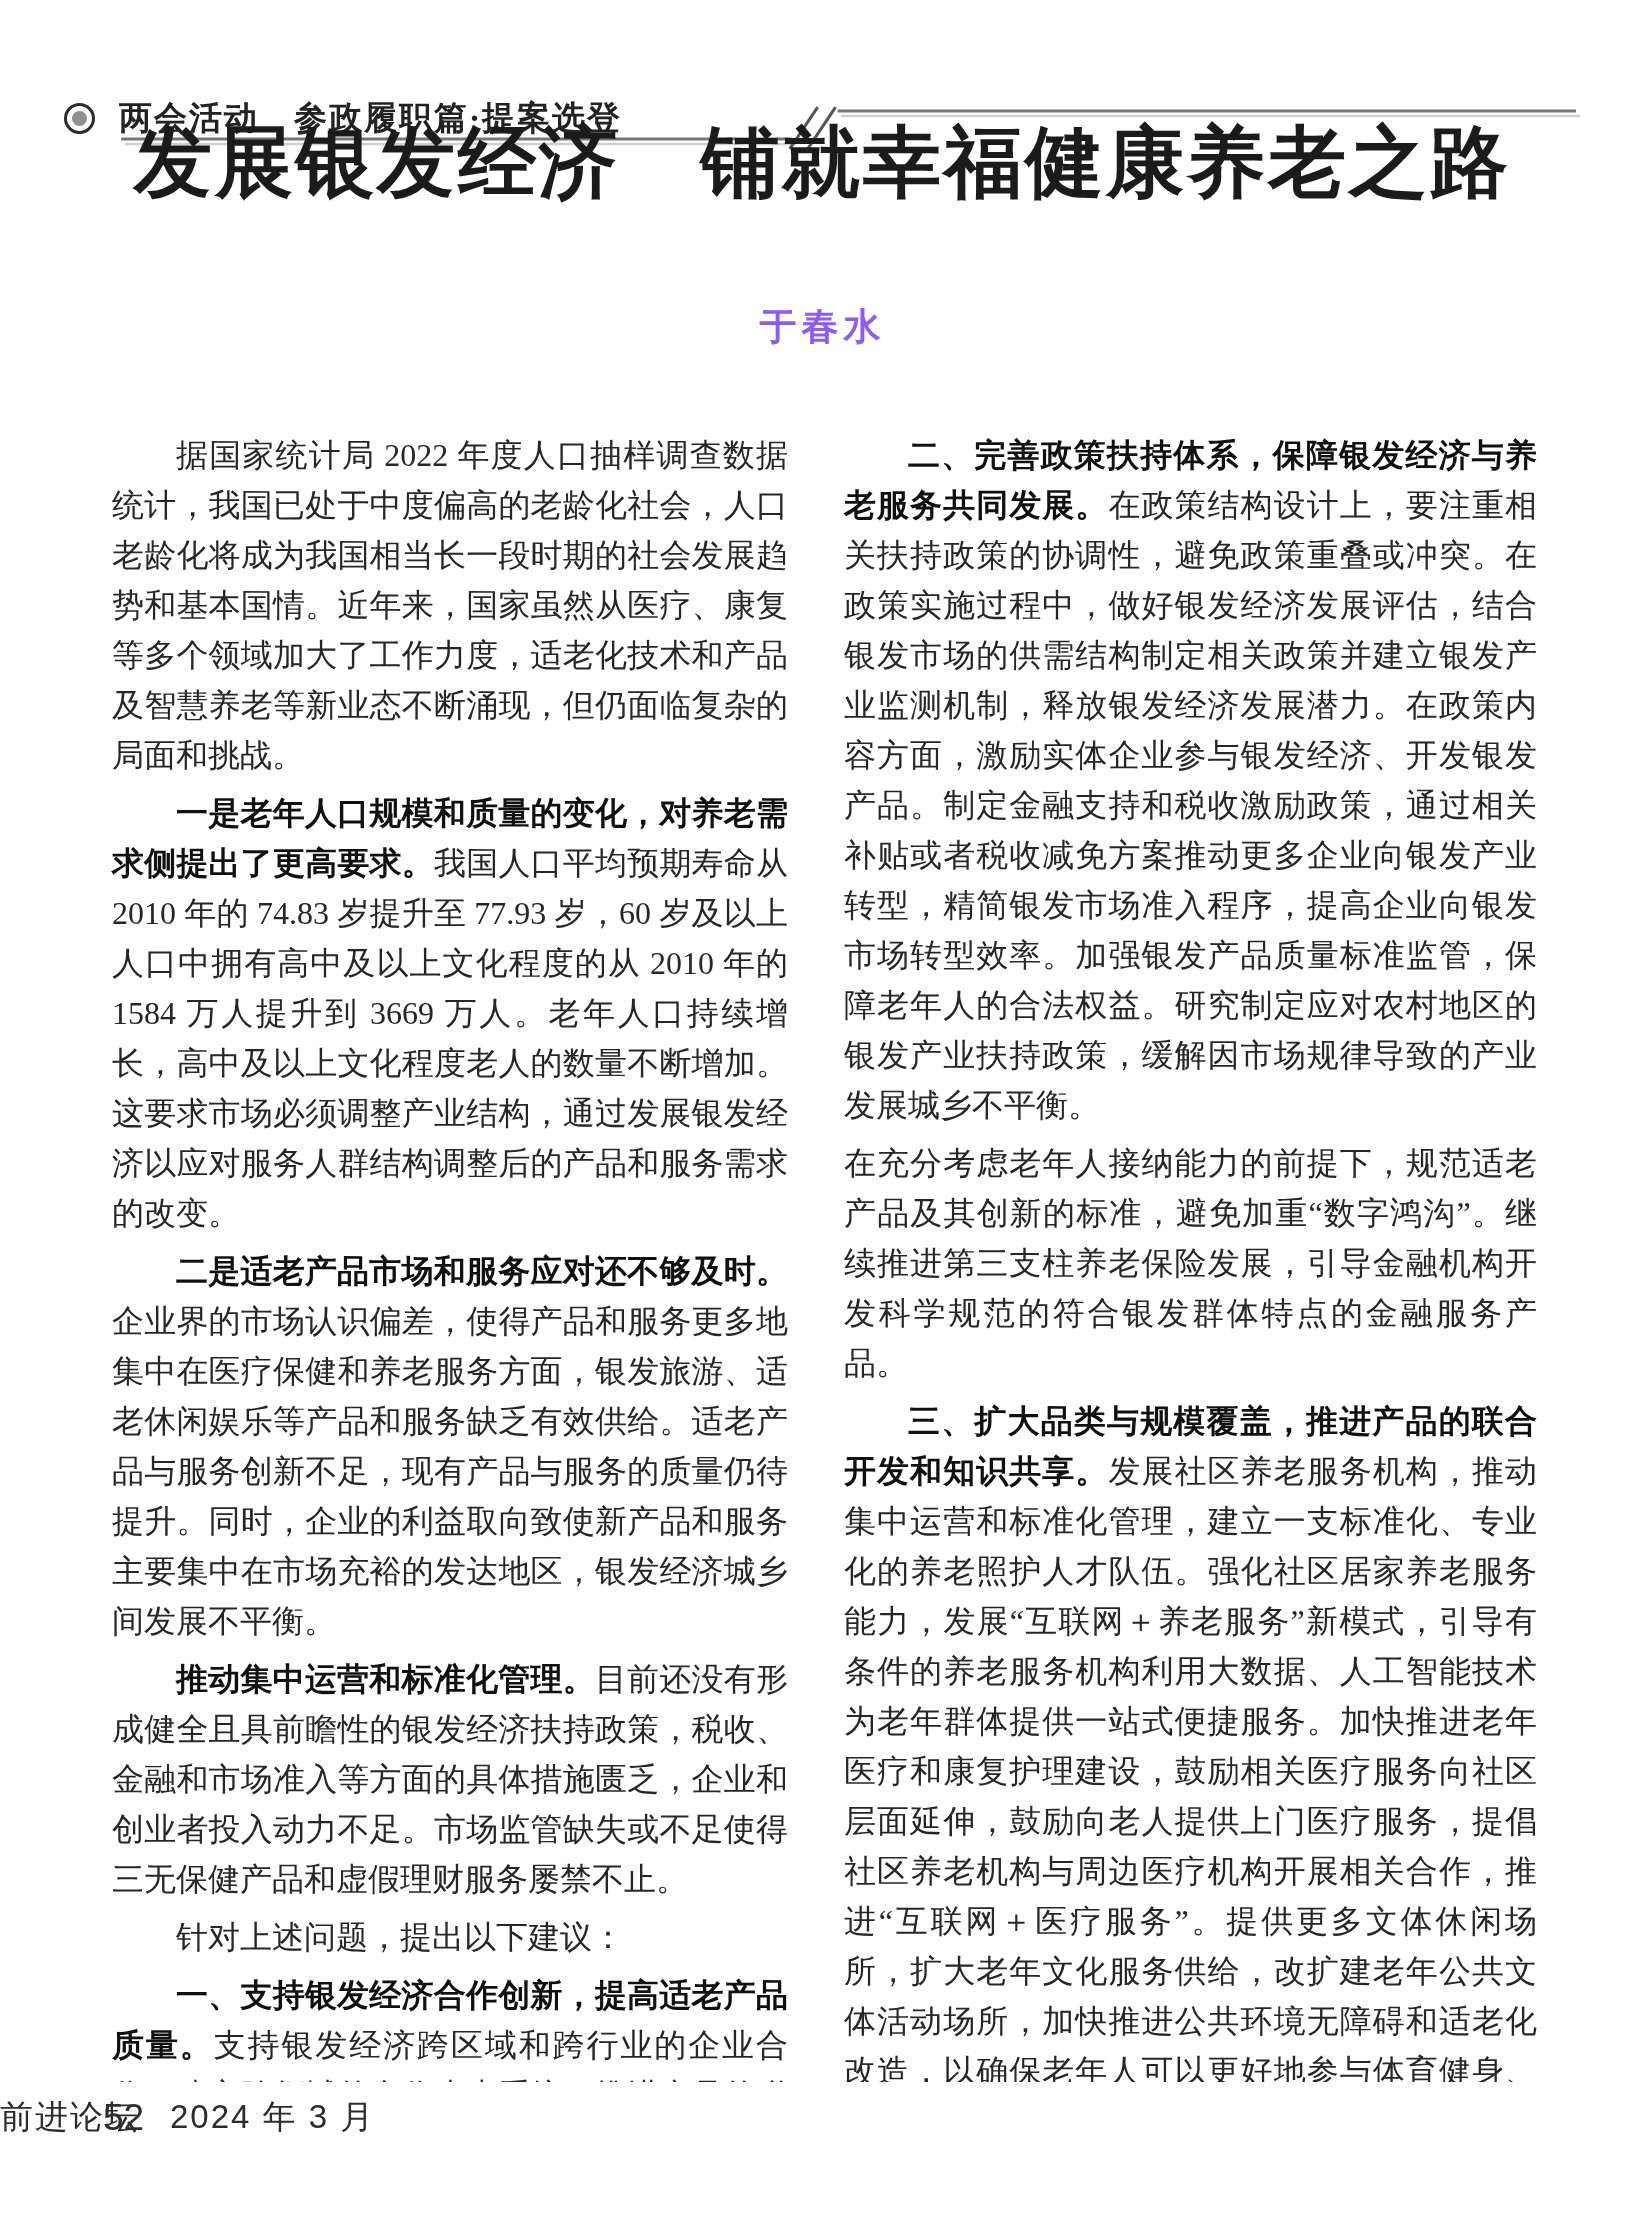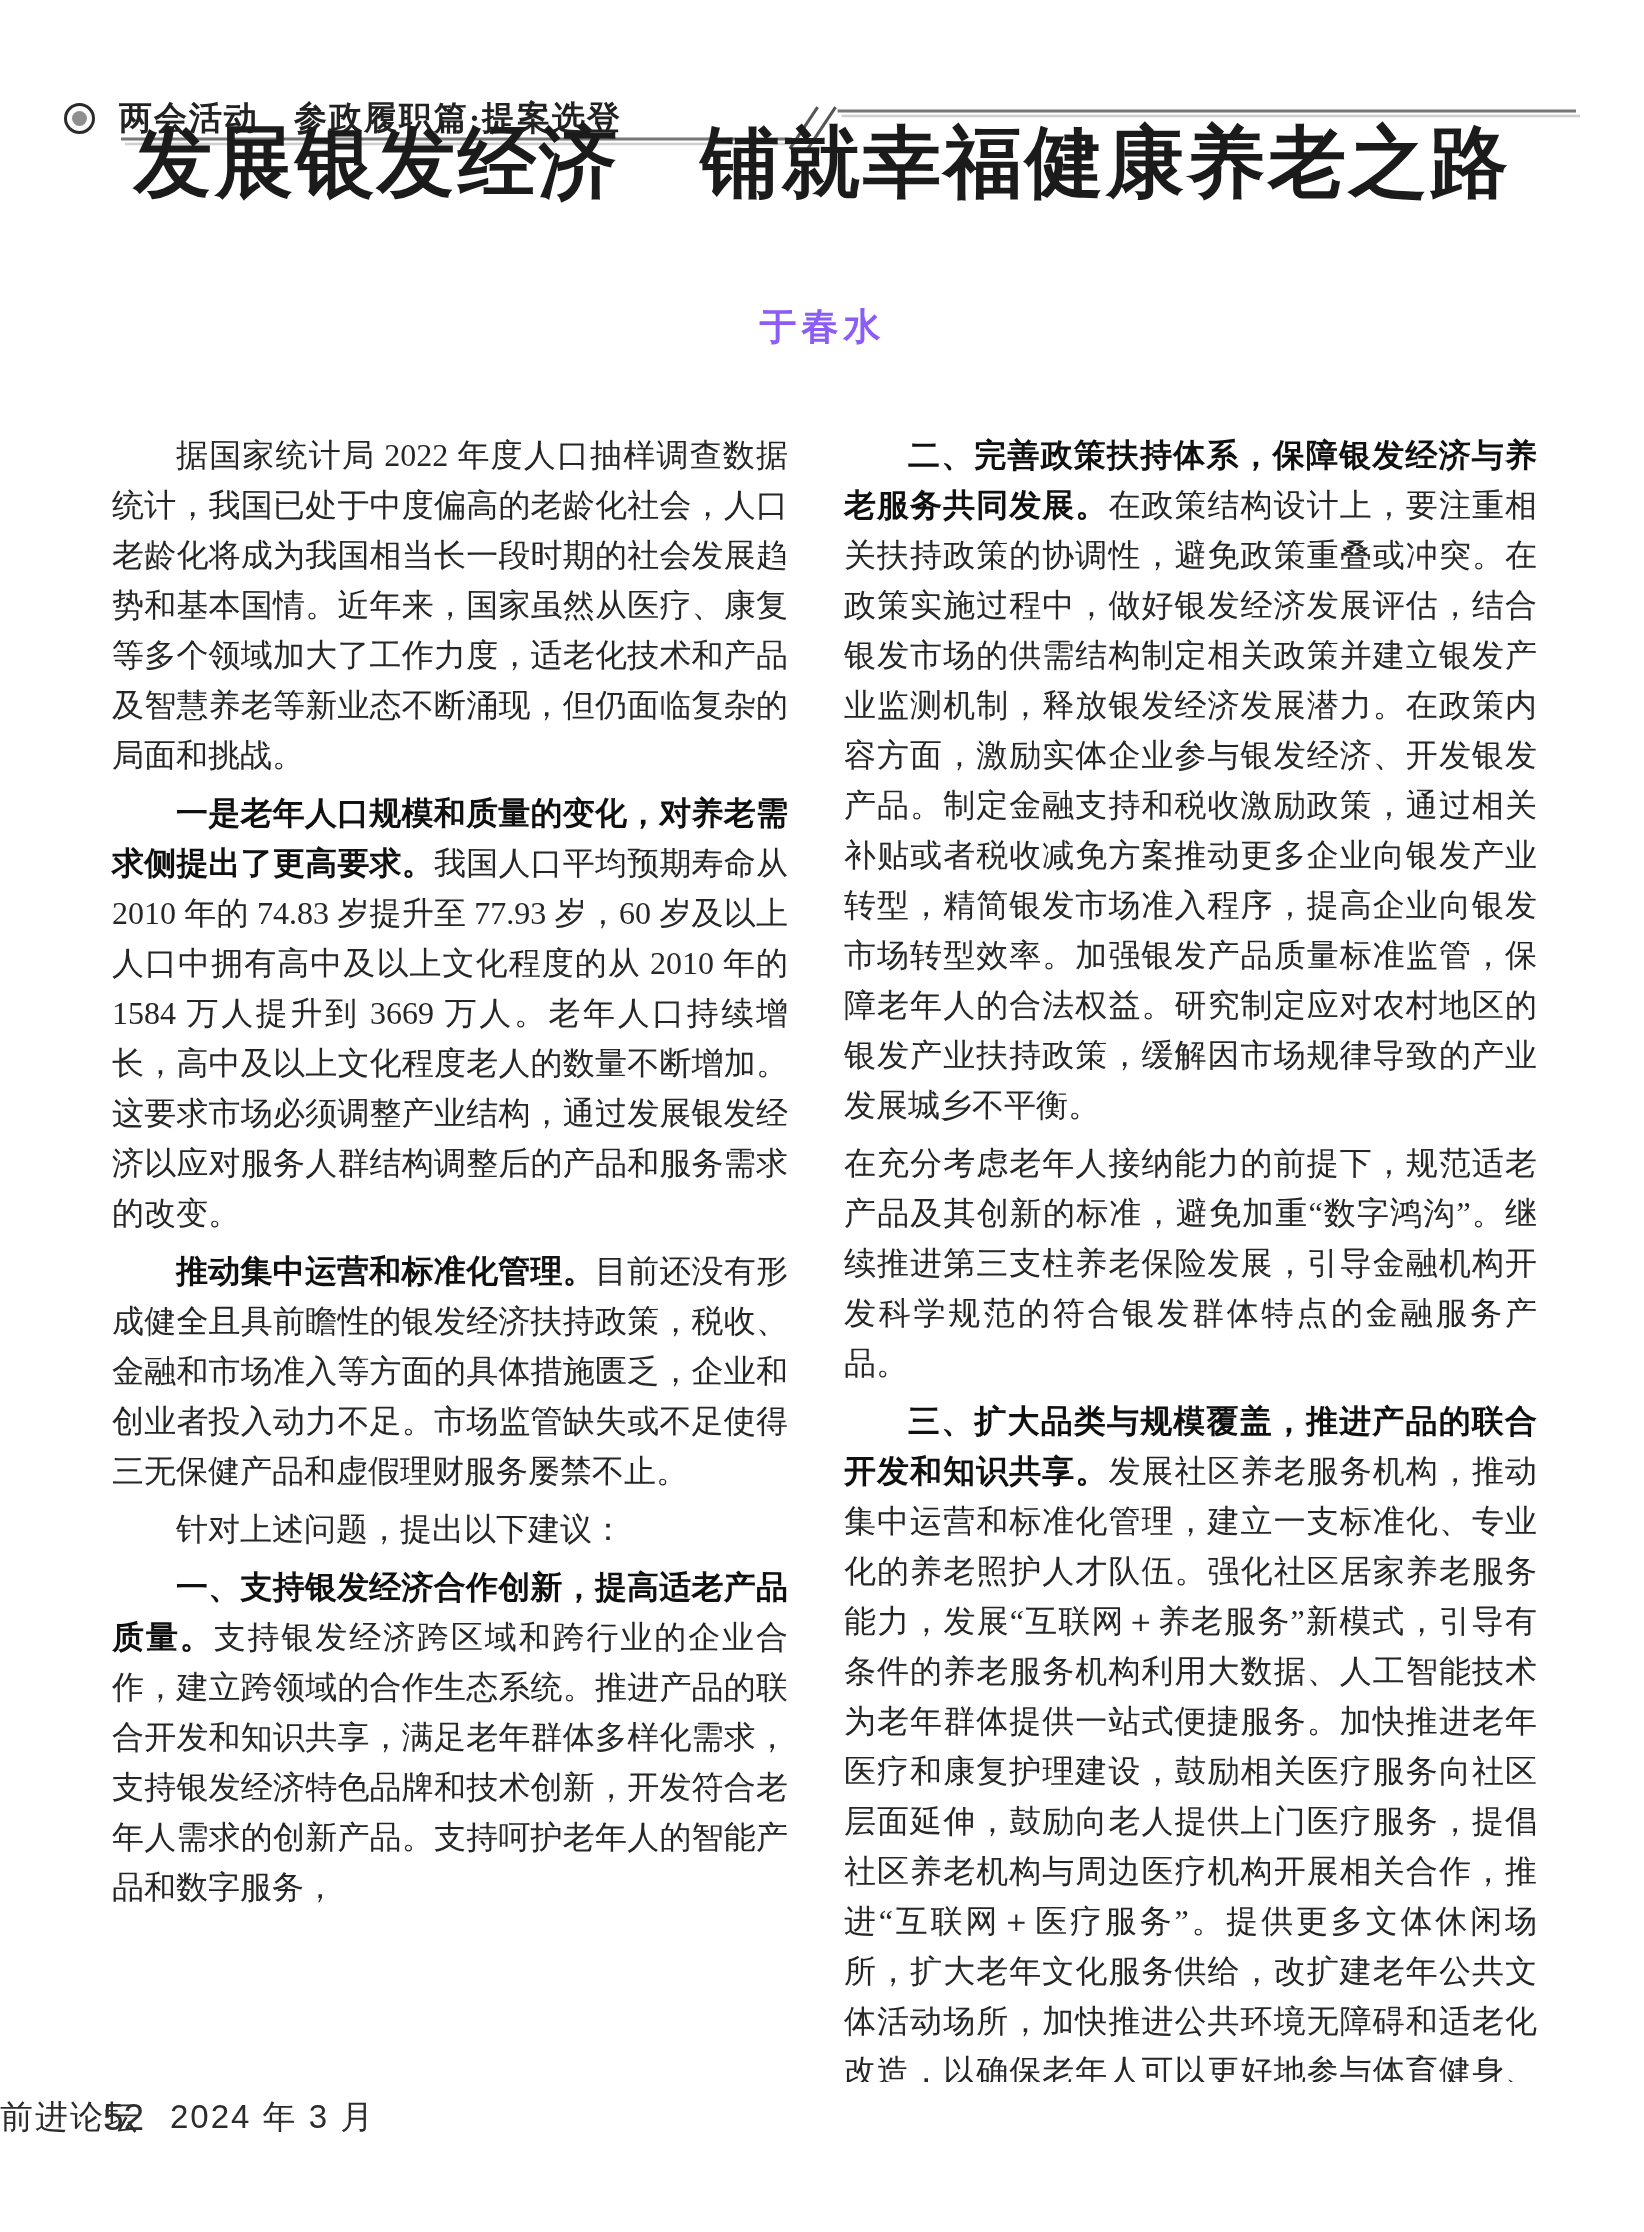--- a/index.html
+++ b/index.html
@@ -101,20 +101,21 @@
   </svg>
 
   <h1 class="title">发展银发经济　铺就幸福健康养老之路</h1>
 
   <div class="author">于春水</div>
 
   <main class="columns">
     <div class="col" id="col-left">
         <p class="para indent"><span class="run">据国家统计局 2022 年度人口抽样调查数据统计，我国已处于中度偏高的老龄化社会，人口老龄化将成为我国相当长一段时期的社会发展趋势和基本国情。近年来，国家虽然从医疗、康复等多个领域加大了工作力度，适老化技术和产品及智慧养老等新业态不断涌现，但仍面临复杂的局面和挑战。</span></p>
         <p class="para indent"><span class="run bold">一是老年人口规模和质量的变化，对养老需求侧提出了更高要求。</span><span class="run">我国人口平均预期寿命从 2010 年的 74.83 岁提升至 77.93 岁，60 岁及以上人口中拥有高中及以上文化程度的从 2010 年的 1584 万人提升到 3669 万人。老年人口持续增长，高中及以上文化程度老人的数量不断增加。这要求市场必须调整产业结构，通过发展银发经济以应对服务人群结构调整后的产品和服务需求的改变。</span></p>
+        <p class="para indent"><span class="run bold">二是适老产品市场和服务应对还不够及时。</span><span class="run">企业界的市场认识偏差，使得产品和服务更多地集中在医疗保健和养老服务方面，银发旅游、适老休闲娱乐等产品和服务缺乏有效供给。适老产品与服务创新不足，现有产品与服务的质量仍待提升。同时，企业的利益取向致使新产品和服务主要集中在市场充裕的发达地区，银发经济城乡间发展不平衡。</span></p>
         <p class="para indent"><span class="run bold">推动集中运营和标准化管理。</span><span class="run">目前还没有形成健全且具前瞻性的银发经济扶持政策，税收、金融和市场准入等方面的具体措施匮乏，企业和创业者投入动力不足。市场监管缺失或不足使得三无保健产品和虚假理财服务屡禁不止。</span></p>
         <p class="para indent"><span class="run">针对上述问题，提出以下建议：</span></p>
         <p class="para indent"><span class="run bold">一、支持银发经济合作创新，提高适老产品质量。</span><span class="run">支持银发经济跨区域和跨行业的企业合作，建立跨领域的合作生态系统。推进产品的联合开发和知识共享，满足老年群体多样化需求，支持银发经济特色品牌和技术创新，开发符合老年人需求的创新产品。支持呵护老年人的智能产品和数字服务，</span></p>
       </div>
     <div class="col right" id="col-right">
         <p class="para indent"><span class="run bold">二、完善政策扶持体系，保障银发经济与养老服务共同发展。</span><span class="run">在政策结构设计上，要注重相关扶持政策的协调性，避免政策重叠或冲突。在政策实施过程中，做好银发经济发展评估，结合银发市场的供需结构制定相关政策并建立银发产业监测机制，释放银发经济发展潜力。在政策内容方面，激励实体企业参与银发经济、开发银发产品。制定金融支持和税收激励政策，通过相关补贴或者税收减免方案推动更多企业向银发产业转型，精简银发市场准入程序，提高企业向银发市场转型效率。加强银发产品质量标准监管，保障老年人的合法权益。研究制定应对农村地区的银发产业扶持政策，缓解因市场规律导致的产业发展城乡不平衡。</span></p>
         <p class="para"><span class="run">在充分考虑老年人接纳能力的前提下，规范适老产品及其创新的标准，避免加重“数字鸿沟”。继续推进第三支柱养老保险发展，引导金融机构开发科学规范的符合银发群体特点的金融服务产品。</span></p>
         <p class="para indent"><span class="run bold">三、扩大品类与规模覆盖，推进产品的联合开发和知识共享。</span><span class="run">发展社区养老服务机构，推动集中运营和标准化管理，建立一支标准化、专业化的养老照护人才队伍。强化社区居家养老服务能力，发展“互联网＋养老服务”新模式，引导有条件的养老服务机构利用大数据、人工智能技术为老年群体提供一站式便捷服务。加快推进老年医疗和康复护理建设，鼓励相关医疗服务向社区层面延伸，鼓励向老人提供上门医疗服务，提倡社区养老机构与周边医疗机构开展相关合作，推进“互联网＋医疗服务”。提供更多文体休闲场所，扩大老年文化服务供给，改扩建老年公共文体活动场所，加快推进公共环境无障碍和适老化改造，以确保老年人可以更好地参与体育健身、享受休闲活动。</span></p>
         <p class="para indent"><span class="run">（作者：农工党天津市委会副主委、天津医科大学副校长，责任编辑：刘雪君）</span></p>
       </div>

